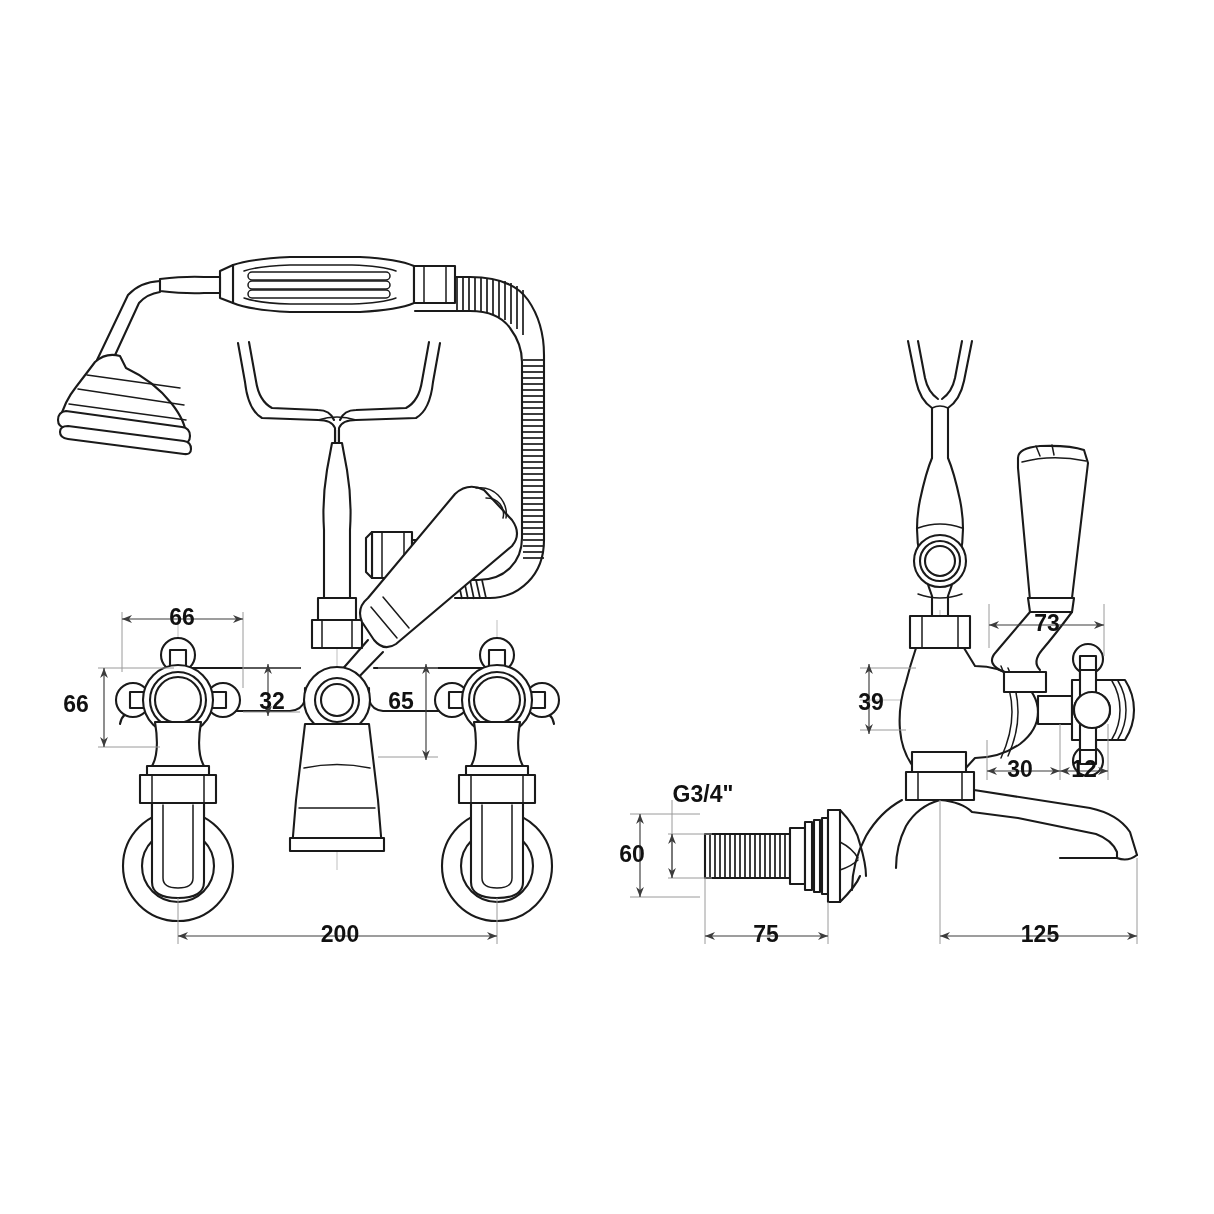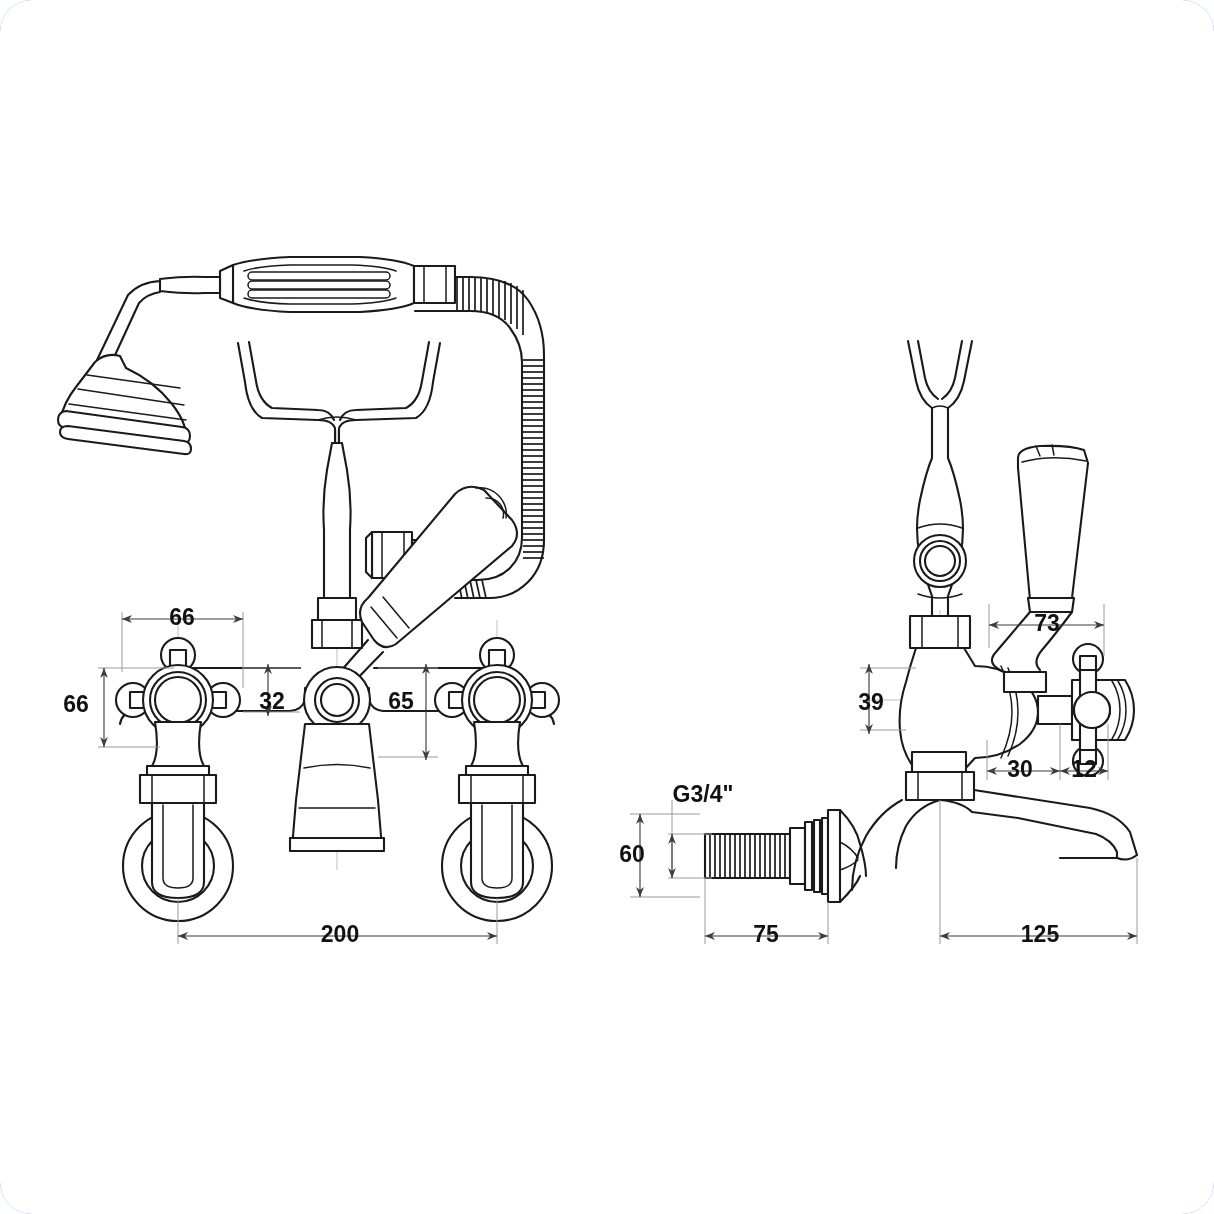--- a/index.html
+++ b/index.html
@@ -10,21 +10,20 @@
   }
   body {
     font-family: "Liberation Sans", sans-serif;
   }
   #drawing-root {
     position: relative;
     width: 1214px;
     height: 1214px;
     background: #3b82f6;
     overflow: hidden;
-    border-radius: 32px;
   }
   svg#tech-drawing {
     display: block;
     width: 1214px;
     height: 1214px;
   }
   .outline {
     fill: none;
     stroke: #1a1a1a;
     stroke-width: 2.1;

